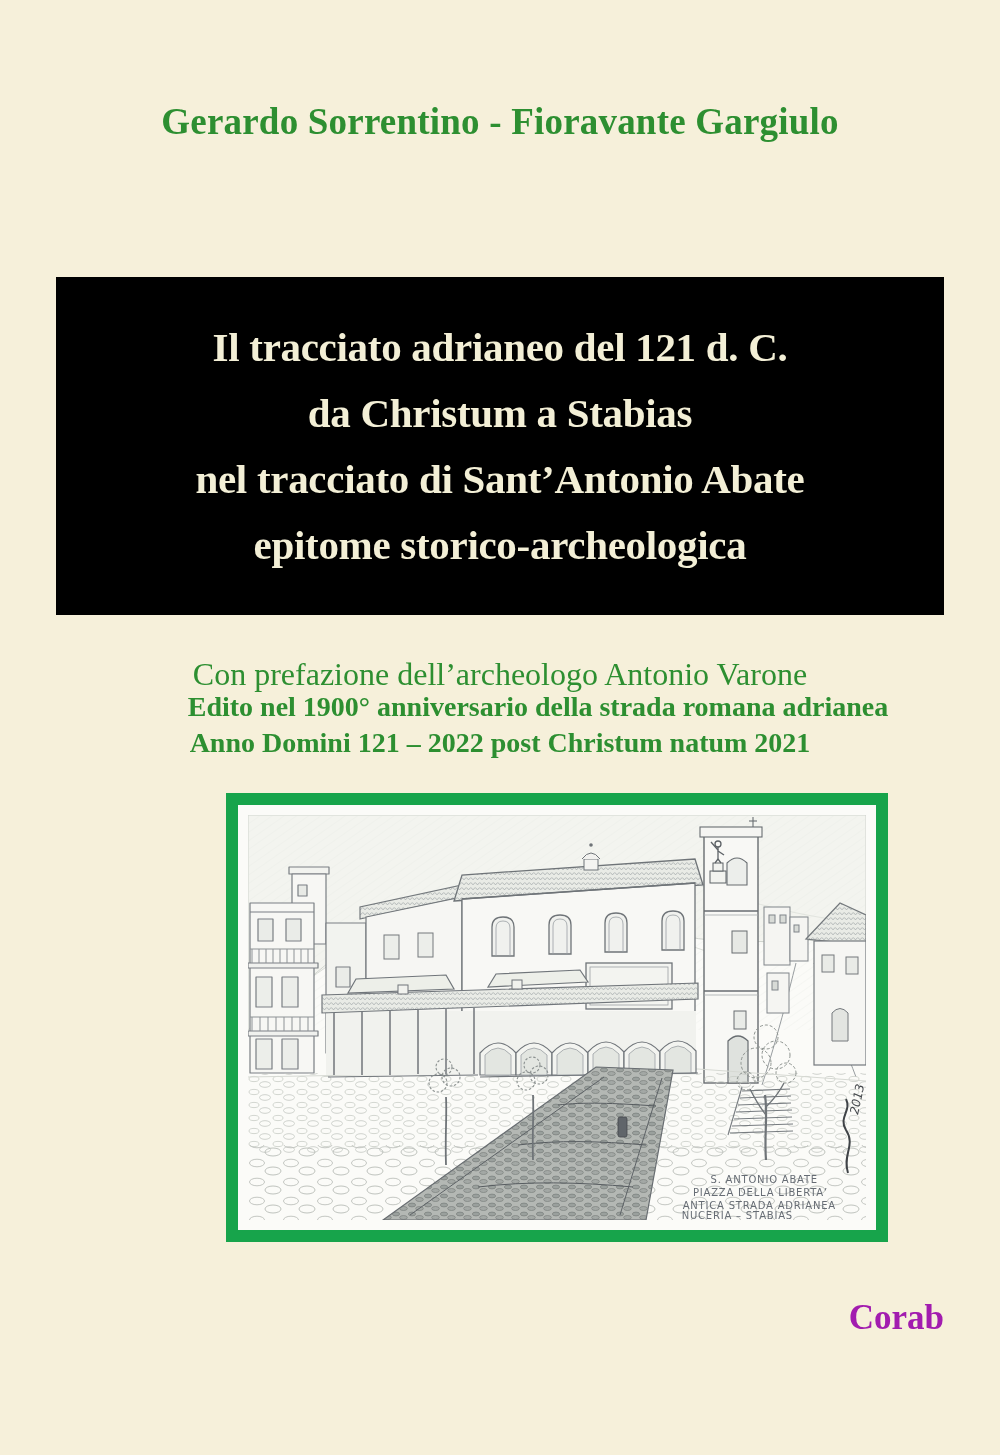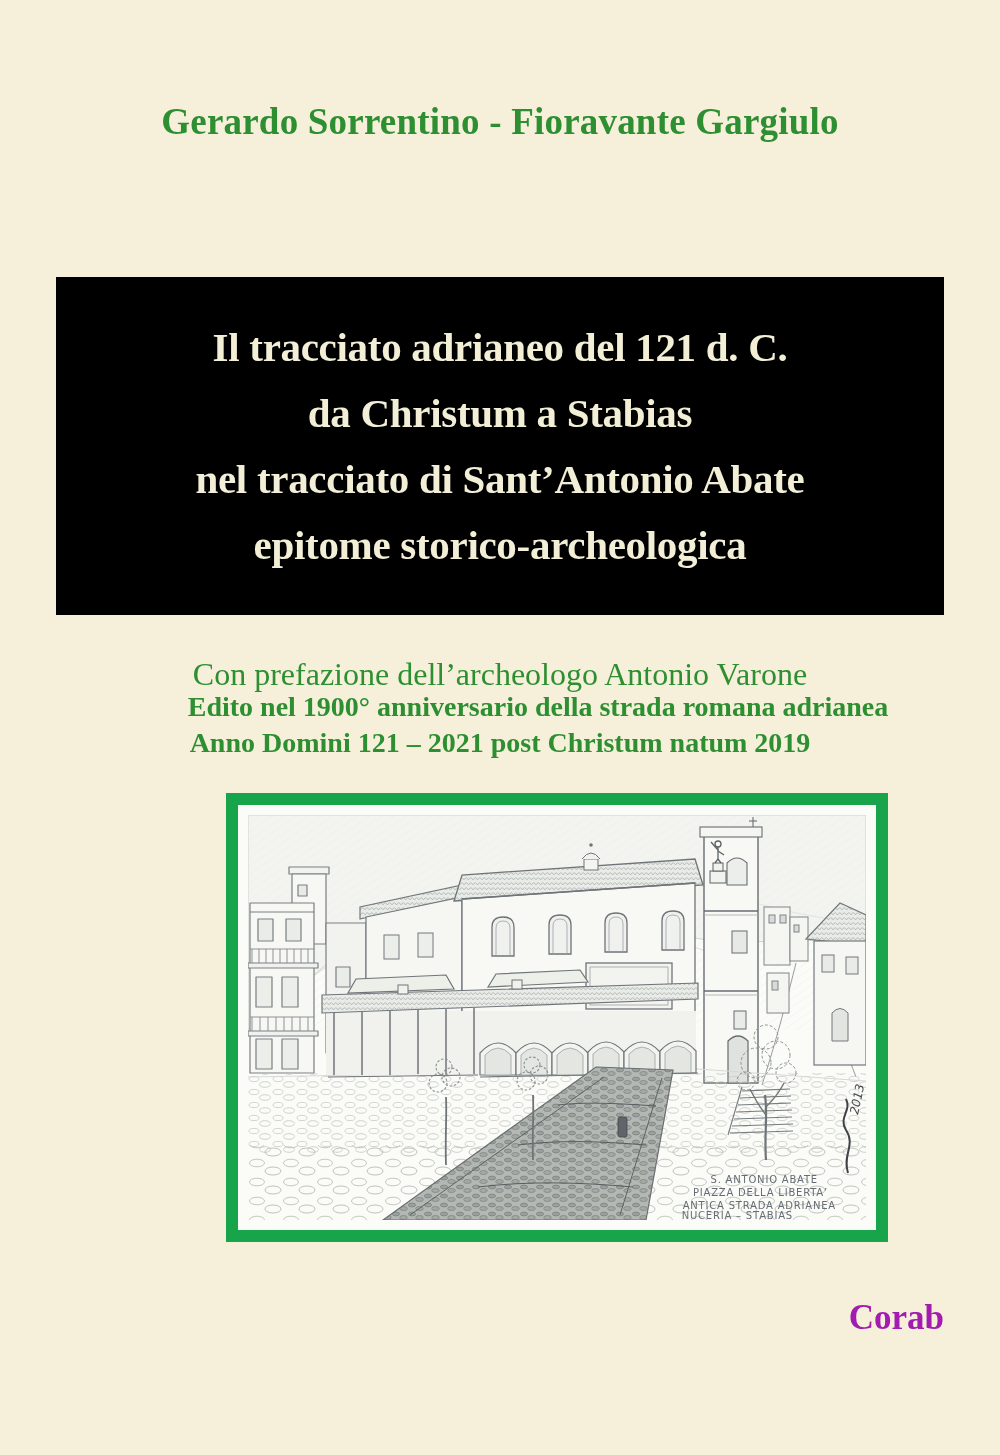--- a/index.html
+++ b/index.html
@@ -51,21 +51,21 @@
 
   <div class="band">
     <div class="title-line">Il tracciato adrianeo del 121 d. C.</div>
     <div class="title-line">da Christum a Stabias</div>
     <div class="title-line">nel tracciato di Sant’Antonio Abate</div>
     <div class="title-line">epitome storico-archeologica</div>
   </div>
 
   <div class="preface">Con prefazione dell’archeologo Antonio Varone</div>
   <div class="edition1">Edito nel 1900° anniversario della strada romana adrianea</div>
-  <div class="edition2">Anno Domini 121 – 2021 post Christum natum 2019</div>
+  <div class="edition2">Anno Domini 121 – 2022 post Christum natum 2021</div>
 
   <div class="frame">
     <svg viewBox="0 0 618 405" preserveAspectRatio="none" xmlns="http://www.w3.org/2000/svg">
       <defs>
         <pattern id="cobble" width="24" height="13" patternUnits="userSpaceOnUse">
           <ellipse cx="6" cy="4" rx="5" ry="2.6" fill="none" stroke="#c9cdc7" stroke-width="0.8"></ellipse>
           <ellipse cx="17" cy="9.5" rx="5.5" ry="2.8" fill="none" stroke="#c3c7c2" stroke-width="0.8"></ellipse>
         </pattern>
         <pattern id="cobbleBig" width="34" height="19" patternUnits="userSpaceOnUse">
           <ellipse cx="9" cy="6" rx="7.5" ry="3.8" fill="none" stroke="#bcc0bb" stroke-width="0.9"></ellipse>

